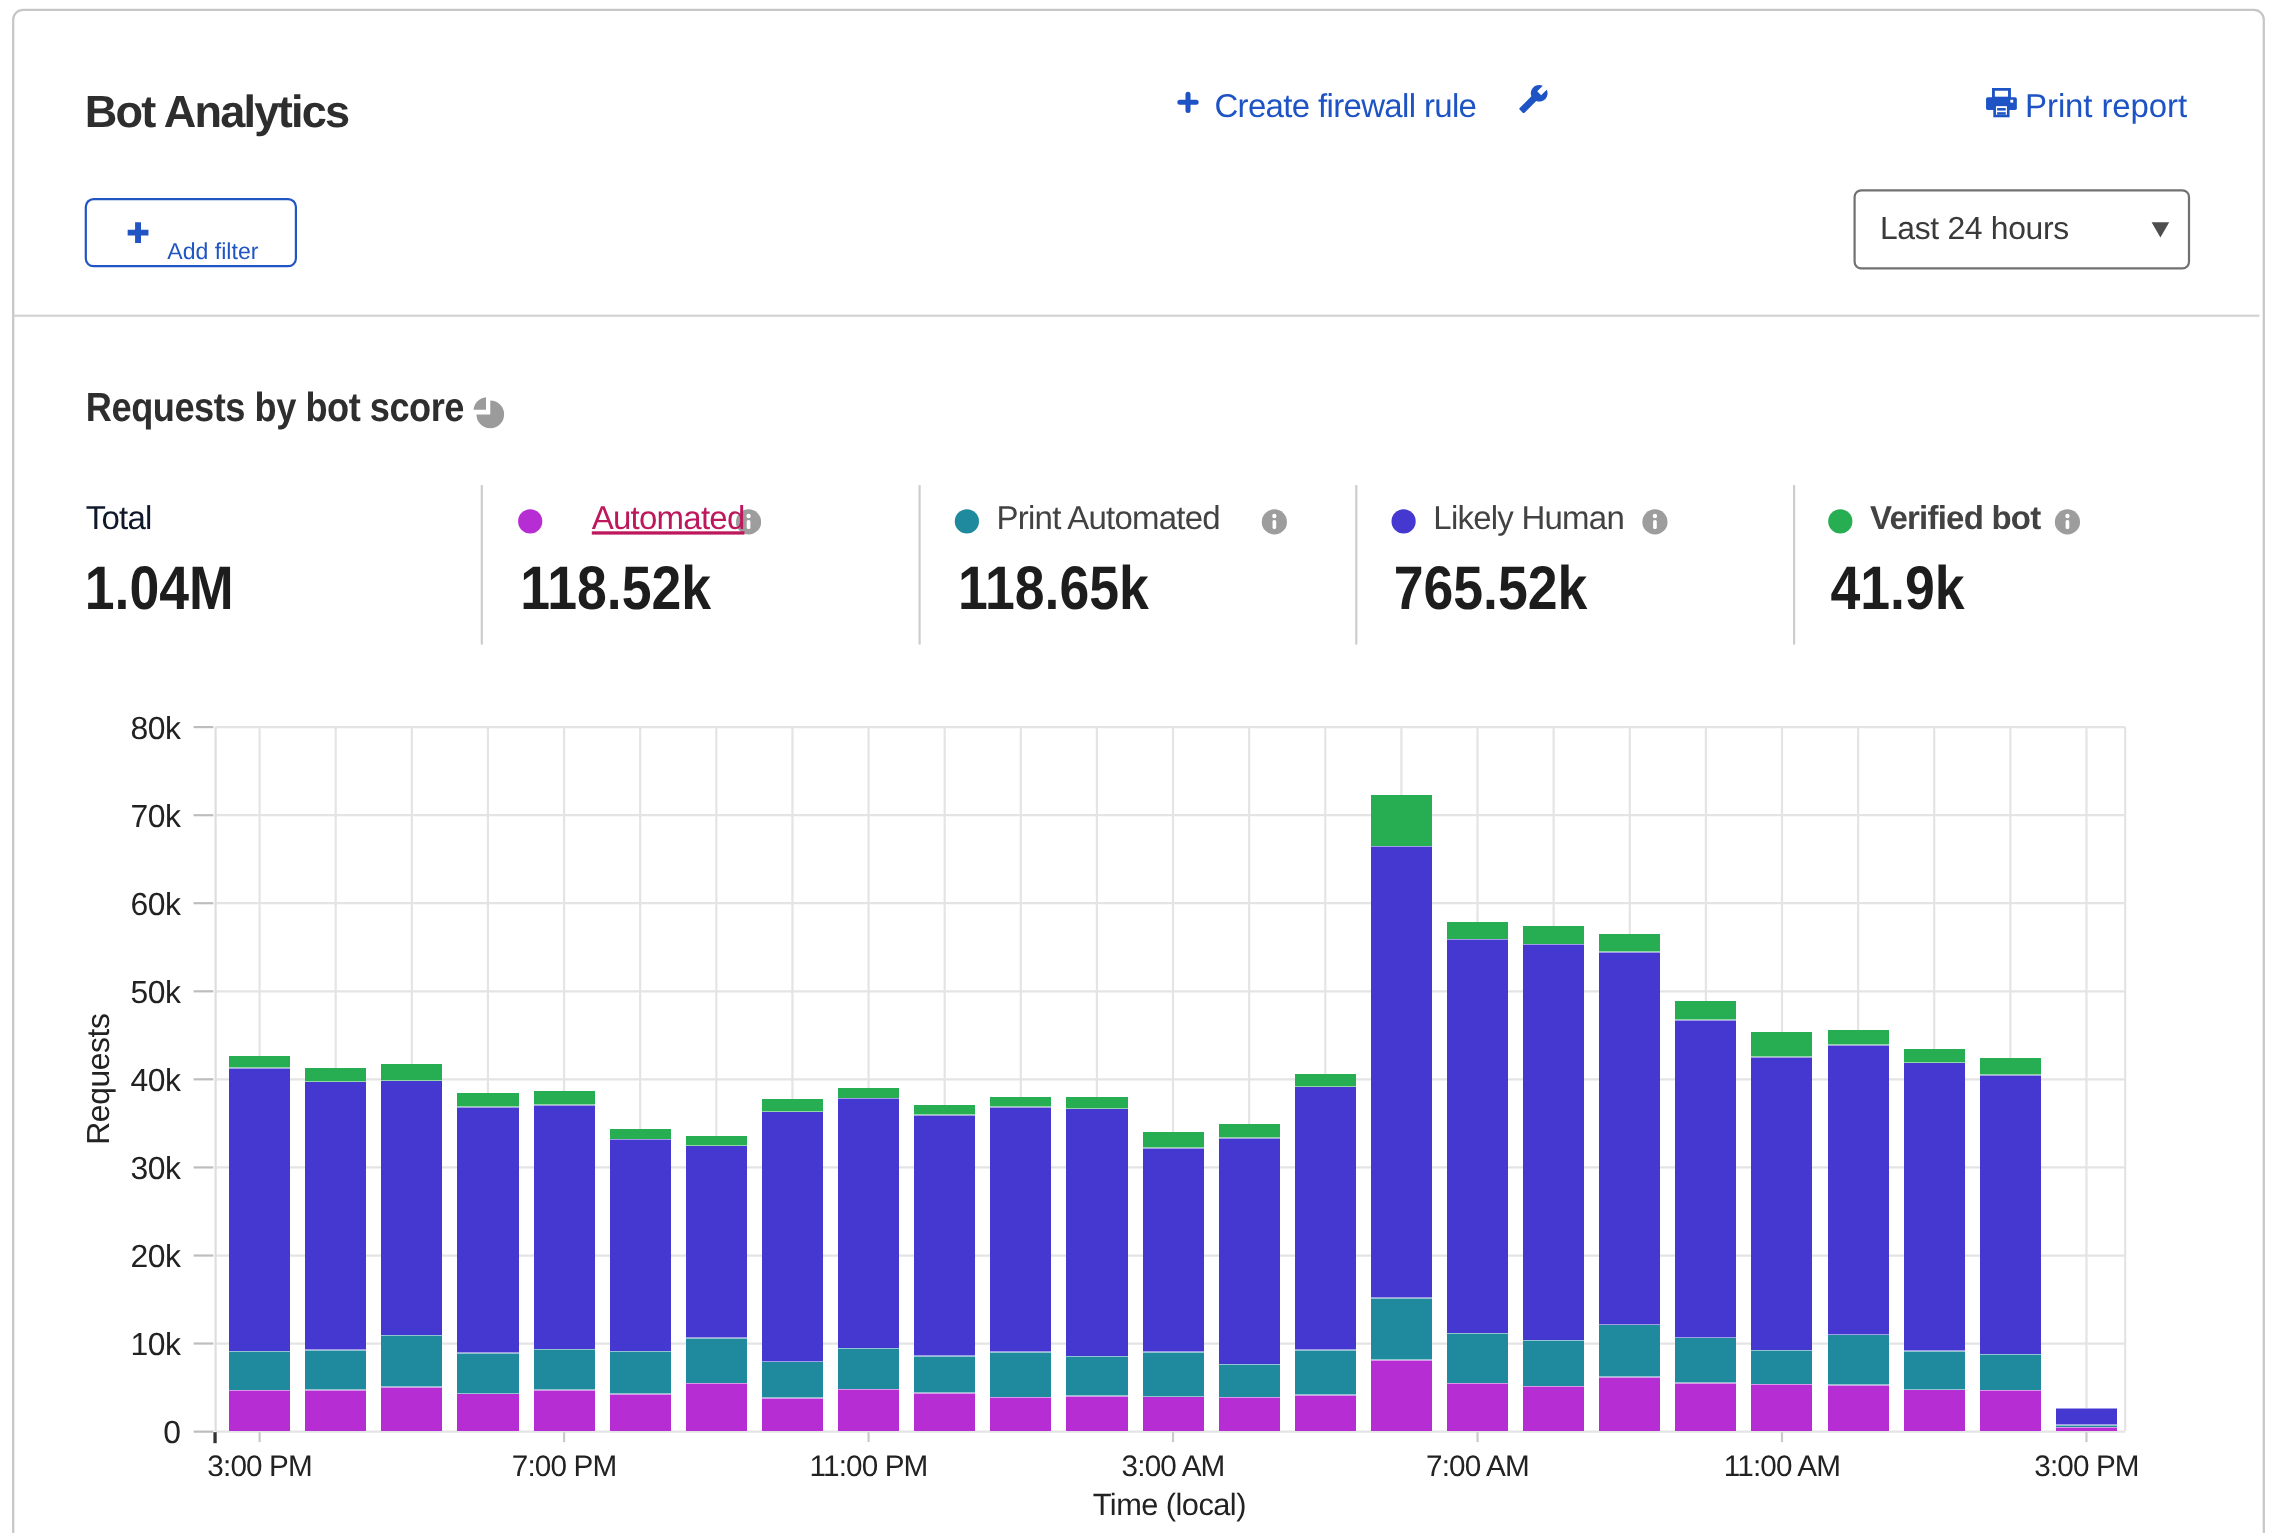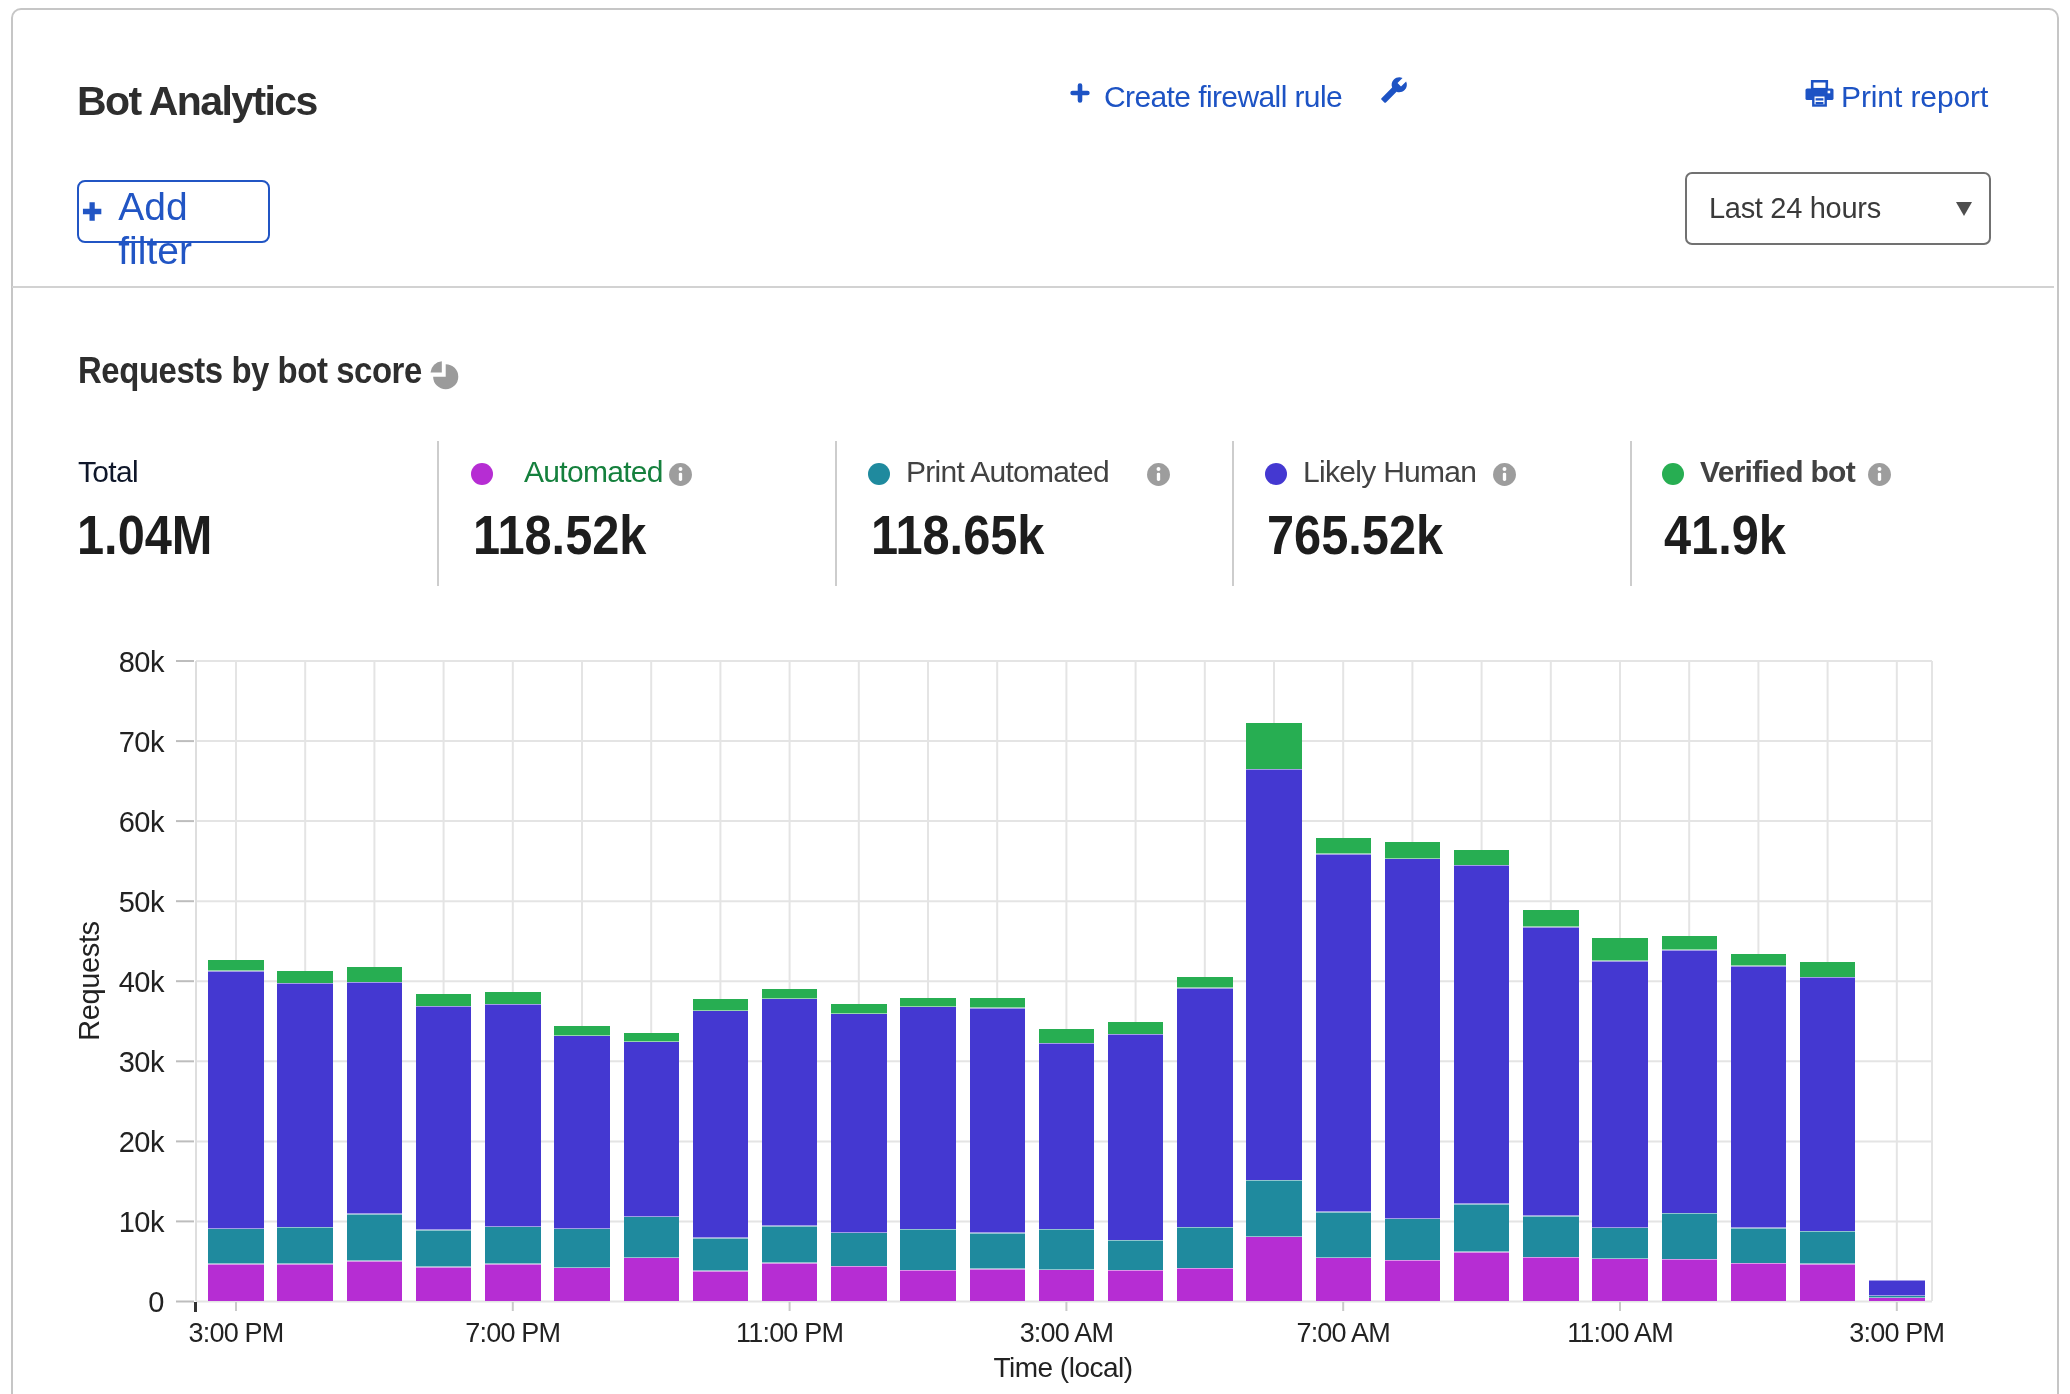--- a/index.html
+++ b/index.html
@@ -16,21 +16,21 @@
       <rect x="22.6" y="10.7" width="2.6" height="2.6" fill="#fff"></rect>
       <rect x="8.3" y="15.3" width="12.4" height="10.2" fill="#fff" stroke="#1d53c4" stroke-width="2.4"></rect>
       <rect x="10.6" y="18.2" width="7.8" height="2.3" fill="#1d53c4"></rect>
       <rect x="10.6" y="22" width="7.8" height="2.3" fill="#1d53c4"></rect>
     </svg>
     <div class="abs" style="left:1841px;top:80px;font-size:30px;letter-spacing:-0.1px;color:#1d53c4;">Print report</div>
     <div class="abs" style="left:77px;top:180px;width:189px;height:59px;border:2px solid #2155c4;border-radius:8px;display:flex;align-items:center;justify-content:center;gap:13px;color:#2155c4;">
       <svg width="27" height="27" viewBox="0 0 24 24">
         <path d="M12 3.6v16.8M3.6 12h16.8" stroke="#2155c4" stroke-width="4.8"></path>
       </svg>
-      <span style="font-size:39px;margin-top:34px;">Add filter</span>
+      <span style="font-size:21px;margin-top:34px;">Add filter</span>
     </div>
     <div class="abs" style="left:1685px;top:172px;width:302px;height:69px;border:2px solid #717171;border-radius:7px;">
       <div class="abs" style="left:22px;top:0;height:69px;display:flex;align-items:center;font-size:29px;letter-spacing:-0.3px;color:#3a3a3a;">Last 24 hours</div>
       <div class="abs" style="right:17px;top:28px;width:0;height:0;border-left:8.5px solid transparent;border-right:8.5px solid transparent;border-top:14px solid #4e4e4e;"></div>
     </div>
     <div class="abs" style="left:12px;top:286px;width:2042px;height:2px;background:#d2d2d2;"></div>
     <div class="abs" style="left:78px;top:350px;font-size:37px;font-weight:bold;letter-spacing:-0.5px;color:#2e2e2e;transform:scaleX(0.89);transform-origin:0 0;">Requests by bot score</div>
     <svg style="position:absolute;left:430px;top:360px" width="29" height="31" viewBox="0 0 24 24">
       <path d="M11 1.6 A 10.4 10.4 0 0 0 1.6 11 L 11 11 Z" fill="#9b9b9b" transform="translate(-1.2,-1.4)"></path>
       <path d="M13 2.6 A 10.4 10.4 0 1 1 2.6 13 L 13 13 Z" fill="#9b9b9b"></path>
@@ -40,21 +40,21 @@
     <div class="abs" style="left:1232px;top:441px;width:2px;height:145px;background:#cdcdcd;"></div>
     <div class="abs" style="left:1629.5px;top:441px;width:2px;height:145px;background:#cdcdcd;"></div>
     <div class="abs" style="left:78px;top:455px;font-size:30px;letter-spacing:-0.7px;color:#0f172a;">Total</div>
     <div class="abs" style="left:77px;top:502px;font-size:56px;font-weight:bold;color:#1d1d1d;transform:scaleX(0.87);transform-origin:0 0;">1.04M</div>
     <div class="abs" style="left:471px;top:463px;width:22px;height:22px;border-radius:50%;background:#b62dd3;"></div>
     <svg style="position:absolute;left:668px;top:462px" width="25" height="25" viewBox="0 0 24 24">
       <circle cx="12" cy="12" r="11" fill="#9d9d9d"></circle>
       <rect x="10.4" y="10.2" width="3.2" height="8" rx="1.4" fill="#fff"></rect>
       <circle cx="12" cy="6.8" r="1.9" fill="#fff"></circle>
     </svg>
-    <div class="abs" style="left:524px;top:455px;font-size:30px;letter-spacing:-0.7px;color:#15803d;">Automated</div>
+    <div class="abs" style="left:538px;top:455px;font-size:30px;letter-spacing:-0.7px;color:#be185d;text-decoration:underline;">Automated</div>
     <div class="abs" style="left:473px;top:502px;font-size:56px;font-weight:bold;color:#1d1d1d;transform:scaleX(0.87);transform-origin:0 0;">118.52k</div>
     <div class="abs" style="left:868px;top:463px;width:22px;height:22px;border-radius:50%;background:#1f8a9e;"></div>
     <svg style="position:absolute;left:1146px;top:462px" width="25" height="25" viewBox="0 0 24 24">
       <circle cx="12" cy="12" r="11" fill="#9d9d9d"></circle>
       <rect x="10.4" y="10.2" width="3.2" height="8" rx="1.4" fill="#fff"></rect>
       <circle cx="12" cy="6.8" r="1.9" fill="#fff"></circle>
     </svg>
     <div class="abs" style="left:906px;top:455px;font-size:30px;letter-spacing:-0.7px;color:#424242;">Print Automated</div>
     <div class="abs" style="left:871px;top:502px;font-size:56px;font-weight:bold;color:#1d1d1d;transform:scaleX(0.87);transform-origin:0 0;">118.65k</div>
     <div class="abs" style="left:1265px;top:463px;width:22px;height:22px;border-radius:50%;background:#4438d1;"></div>

